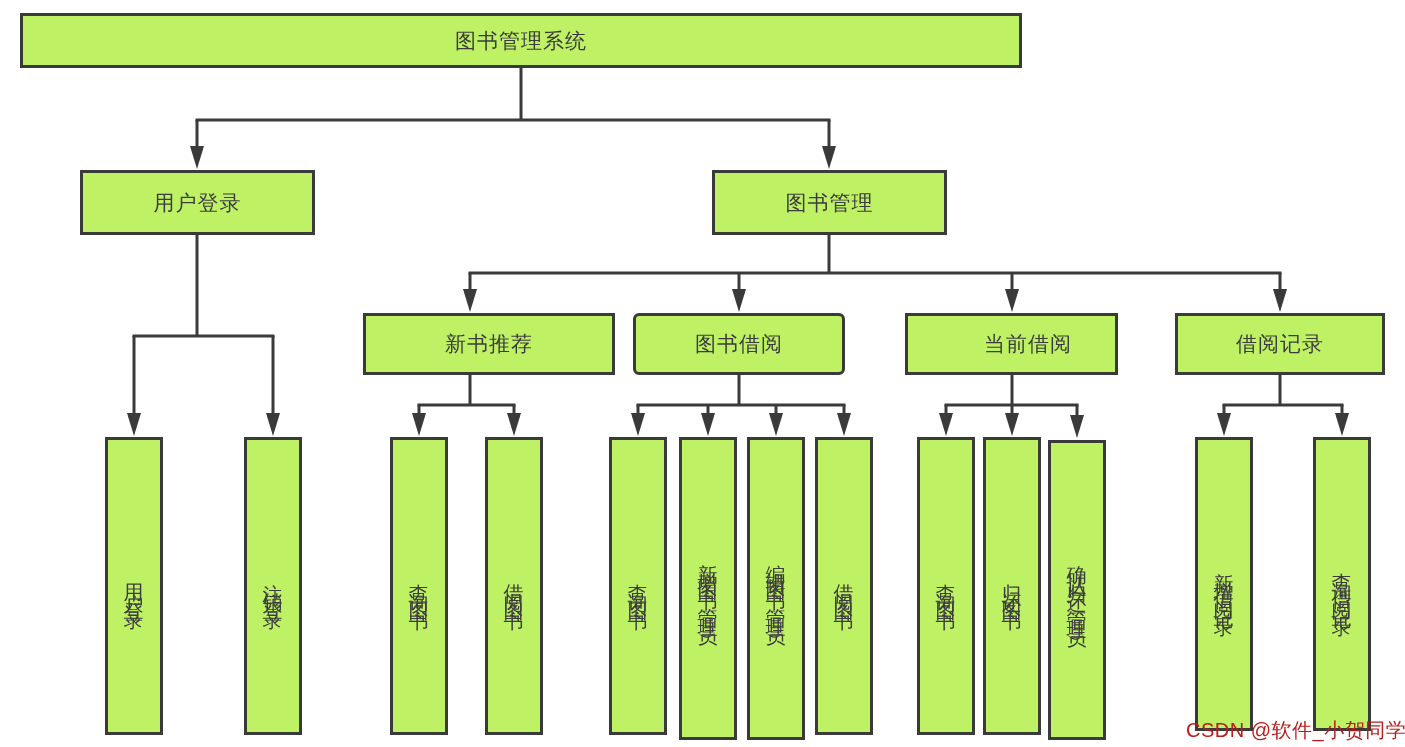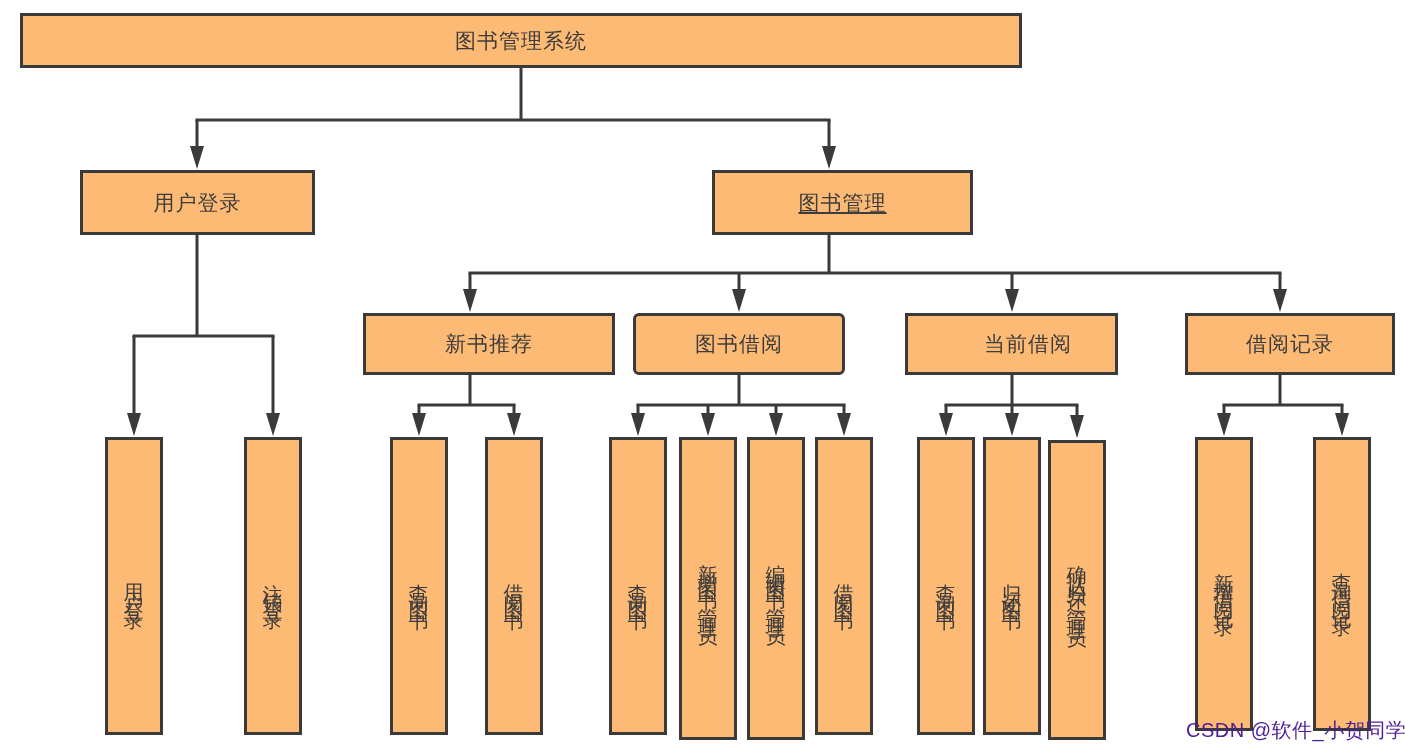--- a/index.html
+++ b/index.html
@@ -14,21 +14,21 @@
     background: #ffffff;
   }
   .connectors {
     position: absolute; left: 0; top: 0;
     width: 1405px; height: 747px;
     pointer-events: none;
   }
   .node {
     position: absolute;
     border: 3px solid #3a3a3a;
-    background: #fdba74;
+    background: #bef264;
     display: flex; align-items: center; justify-content: center;
     color: #3c3c3c;
   }
   .hnode { font-size: 21px; letter-spacing: 1px; }
   .root-node { font-size: 21px; }
   .leaf {
     top: 437px; width: 58px; height: 298px;
   }
   .leaf .vtext {
     writing-mode: vertical-rl;
@@ -36,21 +36,21 @@
     font-size: 20px;
     letter-spacing: 9px;
     line-height: 1;
     color: #3c3c3c;
     white-space: nowrap;
   }
   .watermark {
     position: absolute;
     left: 1186px; top: 717px;
     font-size: 20px;
-    color: #4c1d95;
+    color: #b91c1c;
     letter-spacing: 0.5px;
     white-space: nowrap;
   }
 </style>
 </head>
 <body>
 
 <div class="canvas">
 
   <svg class="connectors" width="1405" height="747" viewBox="0 0 1405 747" xmlns="http://www.w3.org/2000/svg">
@@ -122,34 +122,34 @@
     </g>
   </svg>
 
   <div class="node hnode root-node" style="left:20px; top:13px; width:1002px; height:55px;">
     <span>图书管理系统</span>
   </div>
 
   <div class="node hnode" style="left:80px; top:170px; width:235px; height:65px;">
     <span>用户登录</span>
   </div>
-  <div class="node hnode" style="left:712px; top:170px; width:261px; height:65px;text-decoration:underline;">
+  <div class="node hnode" style="left:712px; top:170px; width:235px; height:65px;">
     <span>图书管理</span>
   </div>
 
   <div class="node hnode" style="left:363px; top:313px; width:252px; height:62px;">
     <span>新书推荐</span>
   </div>
   <div class="node hnode" style="left:633px; top:313px; width:212px; height:62px;border-radius:6px;">
     <span>图书借阅</span>
   </div>
   <div class="node hnode" style="left:905px; top:313px; width:213px; height:62px;padding-left:33px;">
     <span>当前借阅</span>
   </div>
-  <div class="node hnode" style="left:1175px; top:313px; width:210px; height:62px;margin-left:10px;">
+  <div class="node hnode" style="left:1175px; top:313px; width:210px; height:62px;">
     <span>借阅记录</span>
   </div>
 
   <div class="node leaf" style="left:105px;">
     <span class="vtext">用户登录</span>
   </div>
   <div class="node leaf" style="left:244px;">
     <span class="vtext">注销登录</span>
   </div>
 

